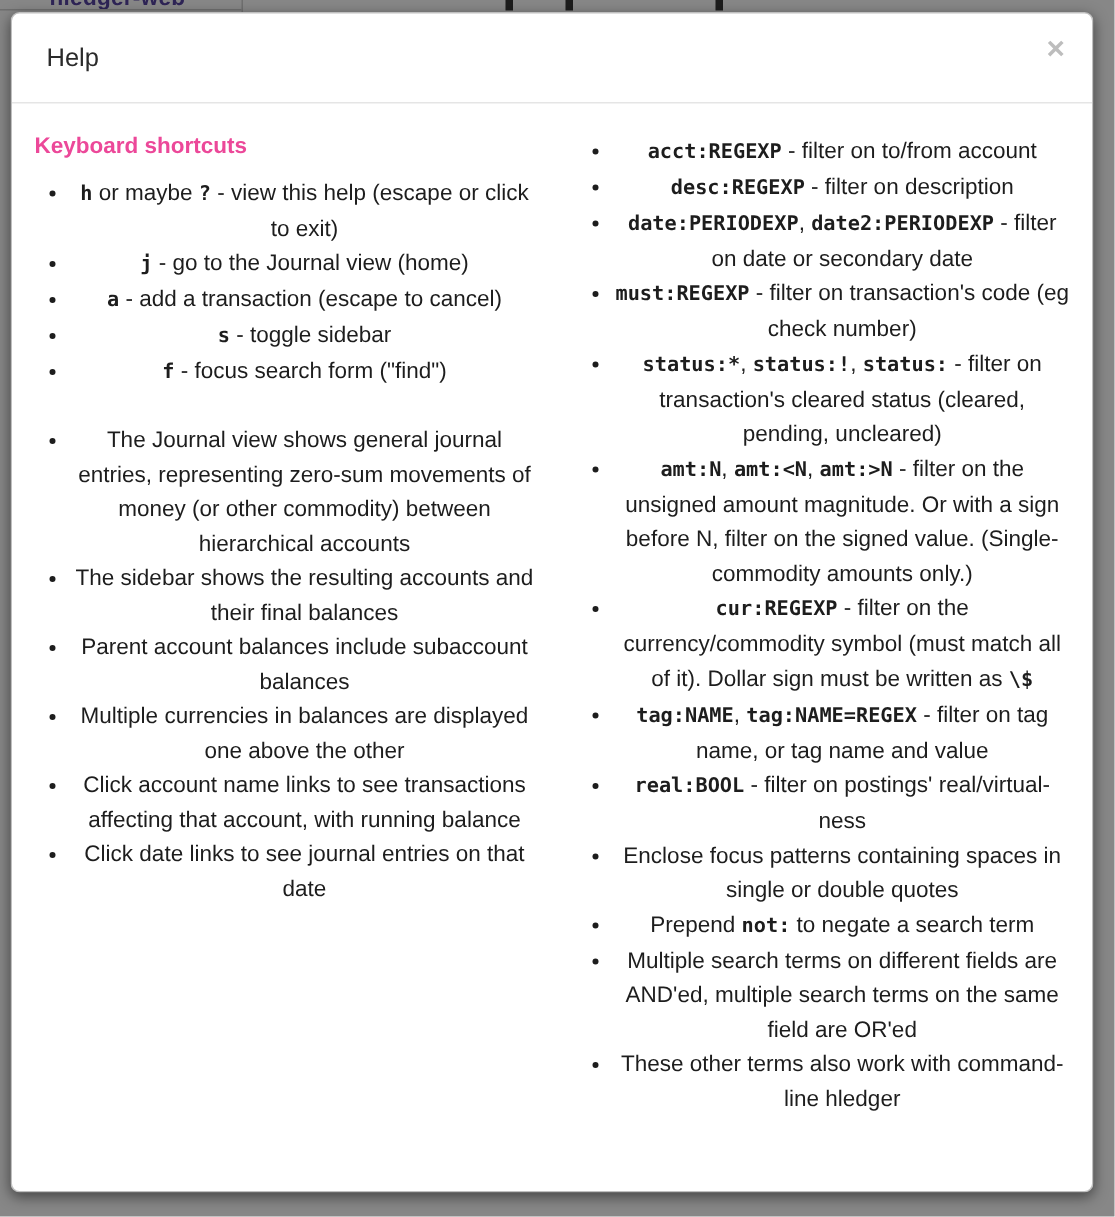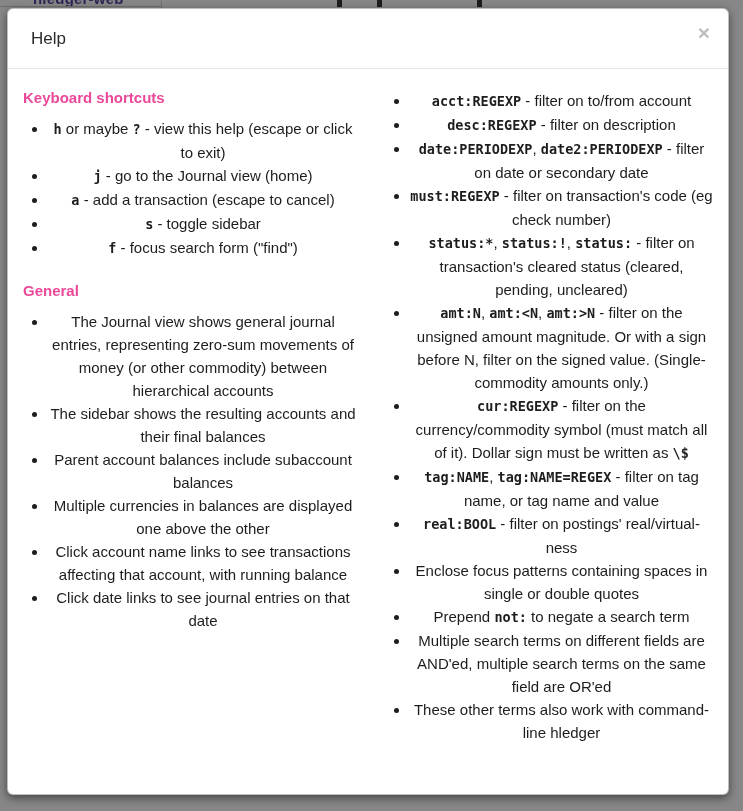--- a/index.html
+++ b/index.html
@@ -87,21 +87,20 @@
   <div class="modal-body">
     <div class="col left">
         <div class="sec-heading">Keyboard shortcuts</div>
         <ul>
           <li><code class="code">h</code> or maybe <code class="code">?</code> - view this help (escape or click to exit)</li>
           <li><code class="code">j</code> - go to the Journal view (home)</li>
           <li><code class="code">a</code> - add a transaction (escape to cancel)</li>
           <li><code class="code">s</code> - toggle sidebar</li>
           <li><code class="code">f</code> - focus search form ("find")</li>
         </ul>
-        <div class="sec-heading">General</div>
         <ul>
           <li>The Journal view shows general journal entries, representing zero-sum movements of money (or other commodity) between hierarchical accounts</li>
           <li>The sidebar shows the resulting accounts and their final balances</li>
           <li>Parent account balances include subaccount balances</li>
           <li>Multiple currencies in balances are displayed one above the other</li>
           <li>Click account name links to see transactions affecting that account, with running balance</li>
           <li>Click date links to see journal entries on that date</li>
         </ul>
       </div>
     <div class="col right">

